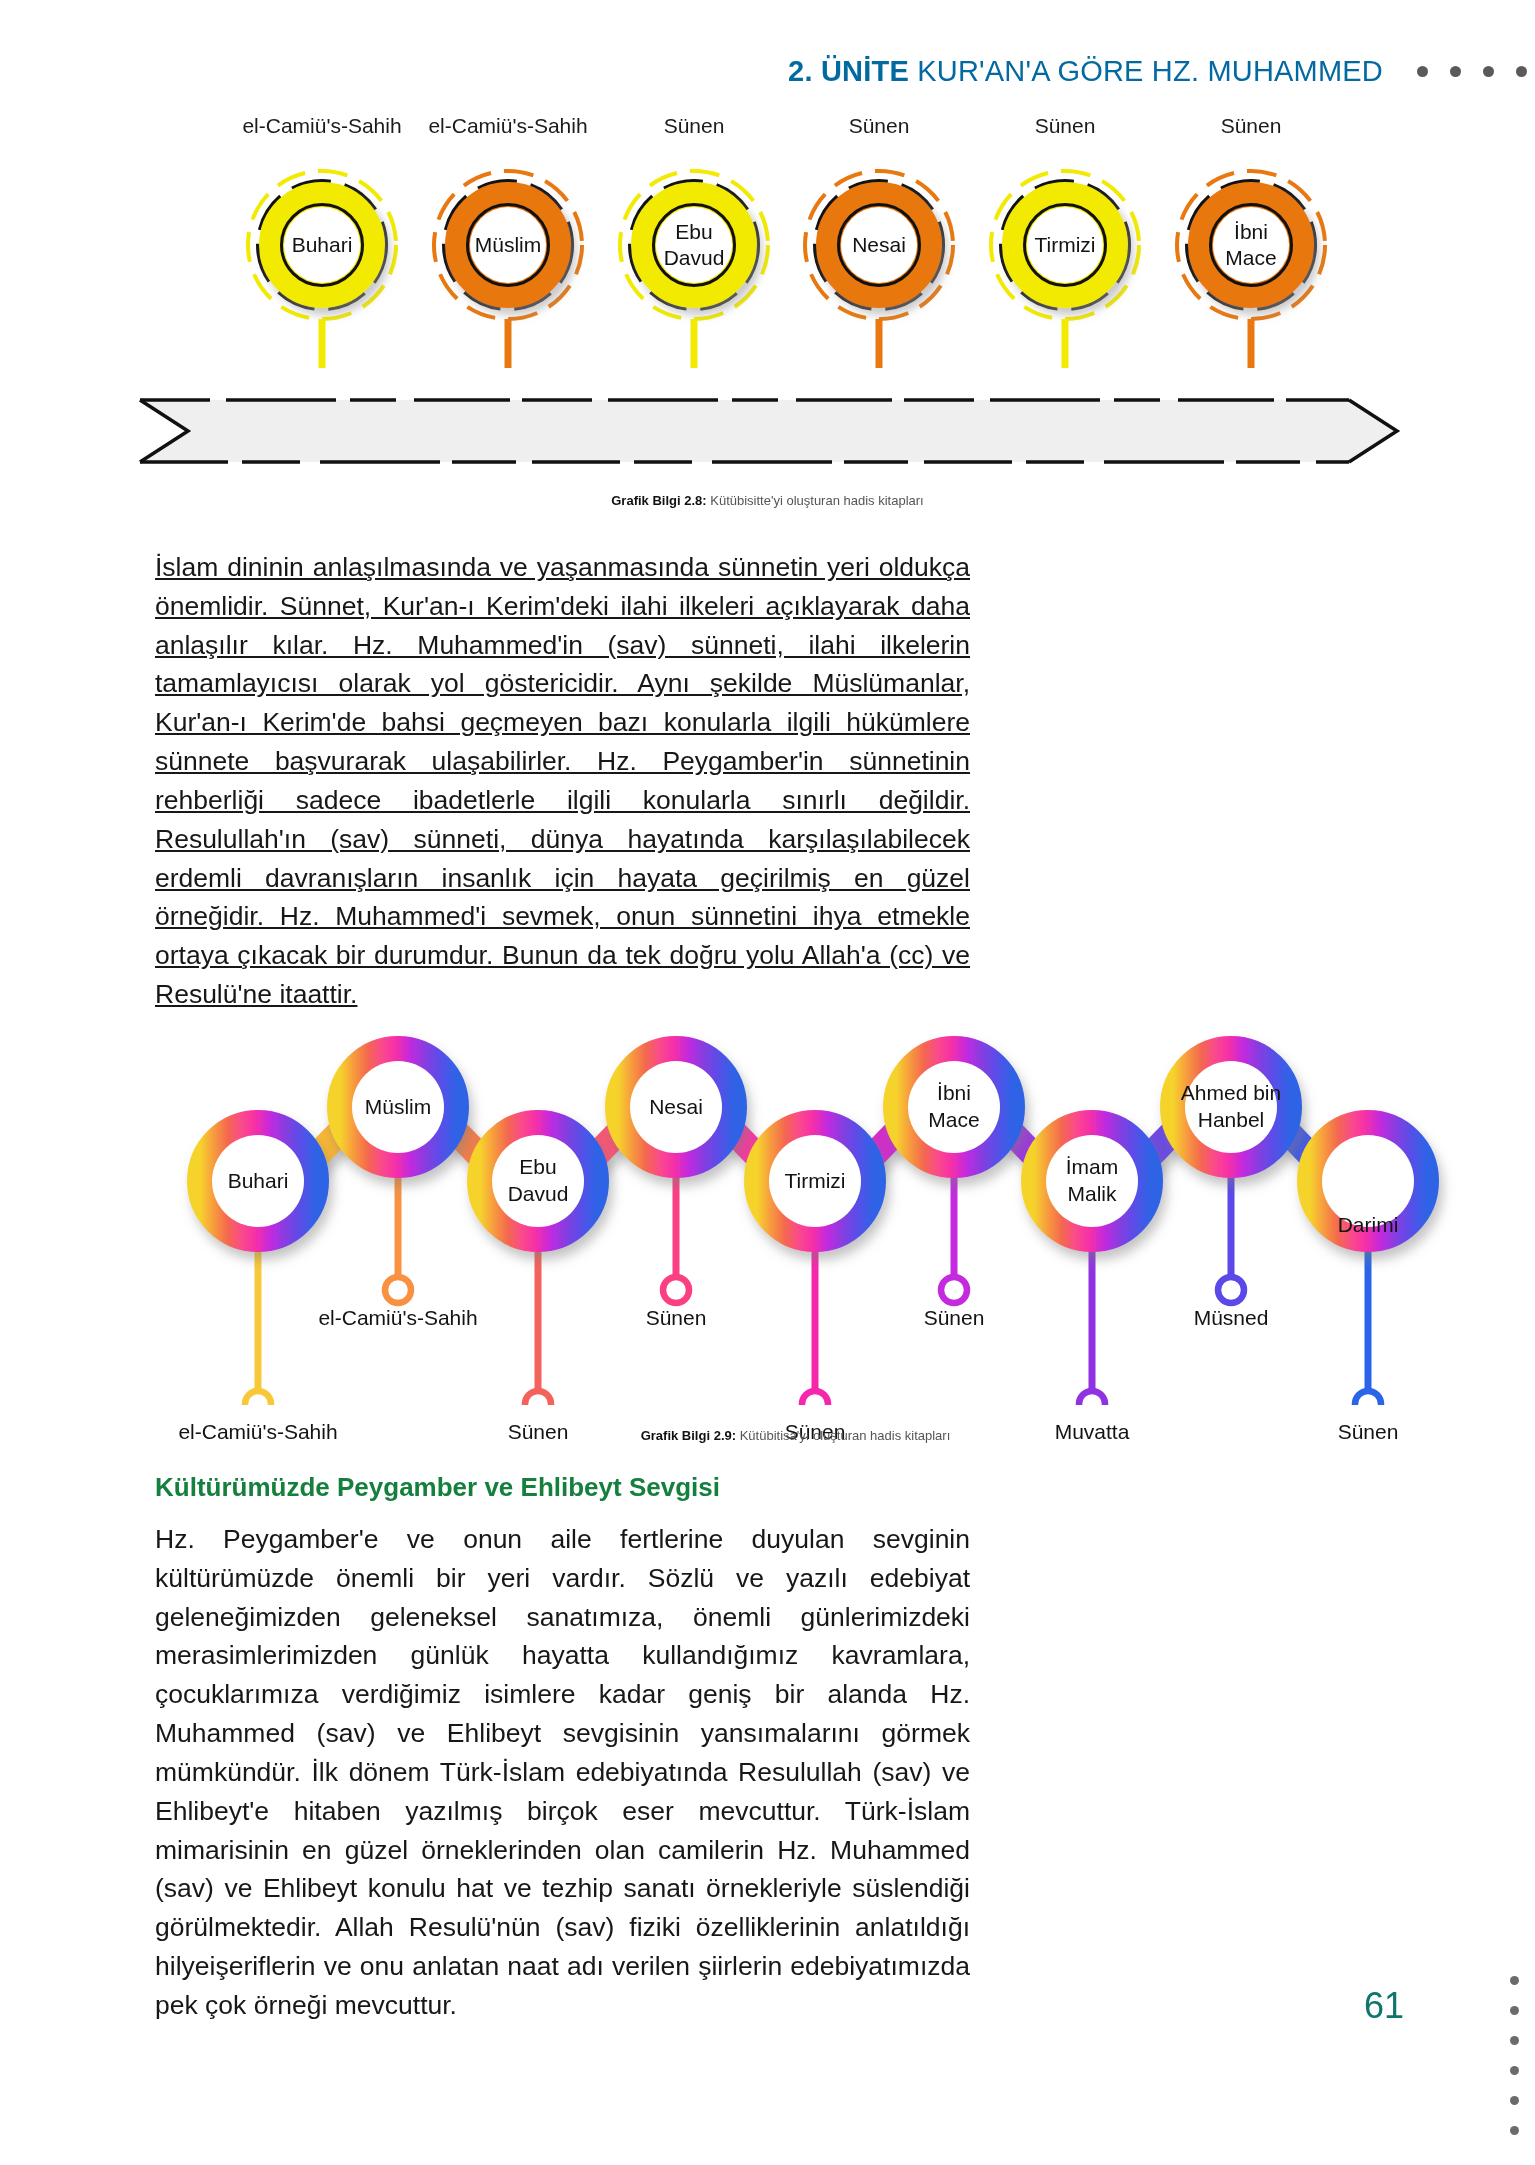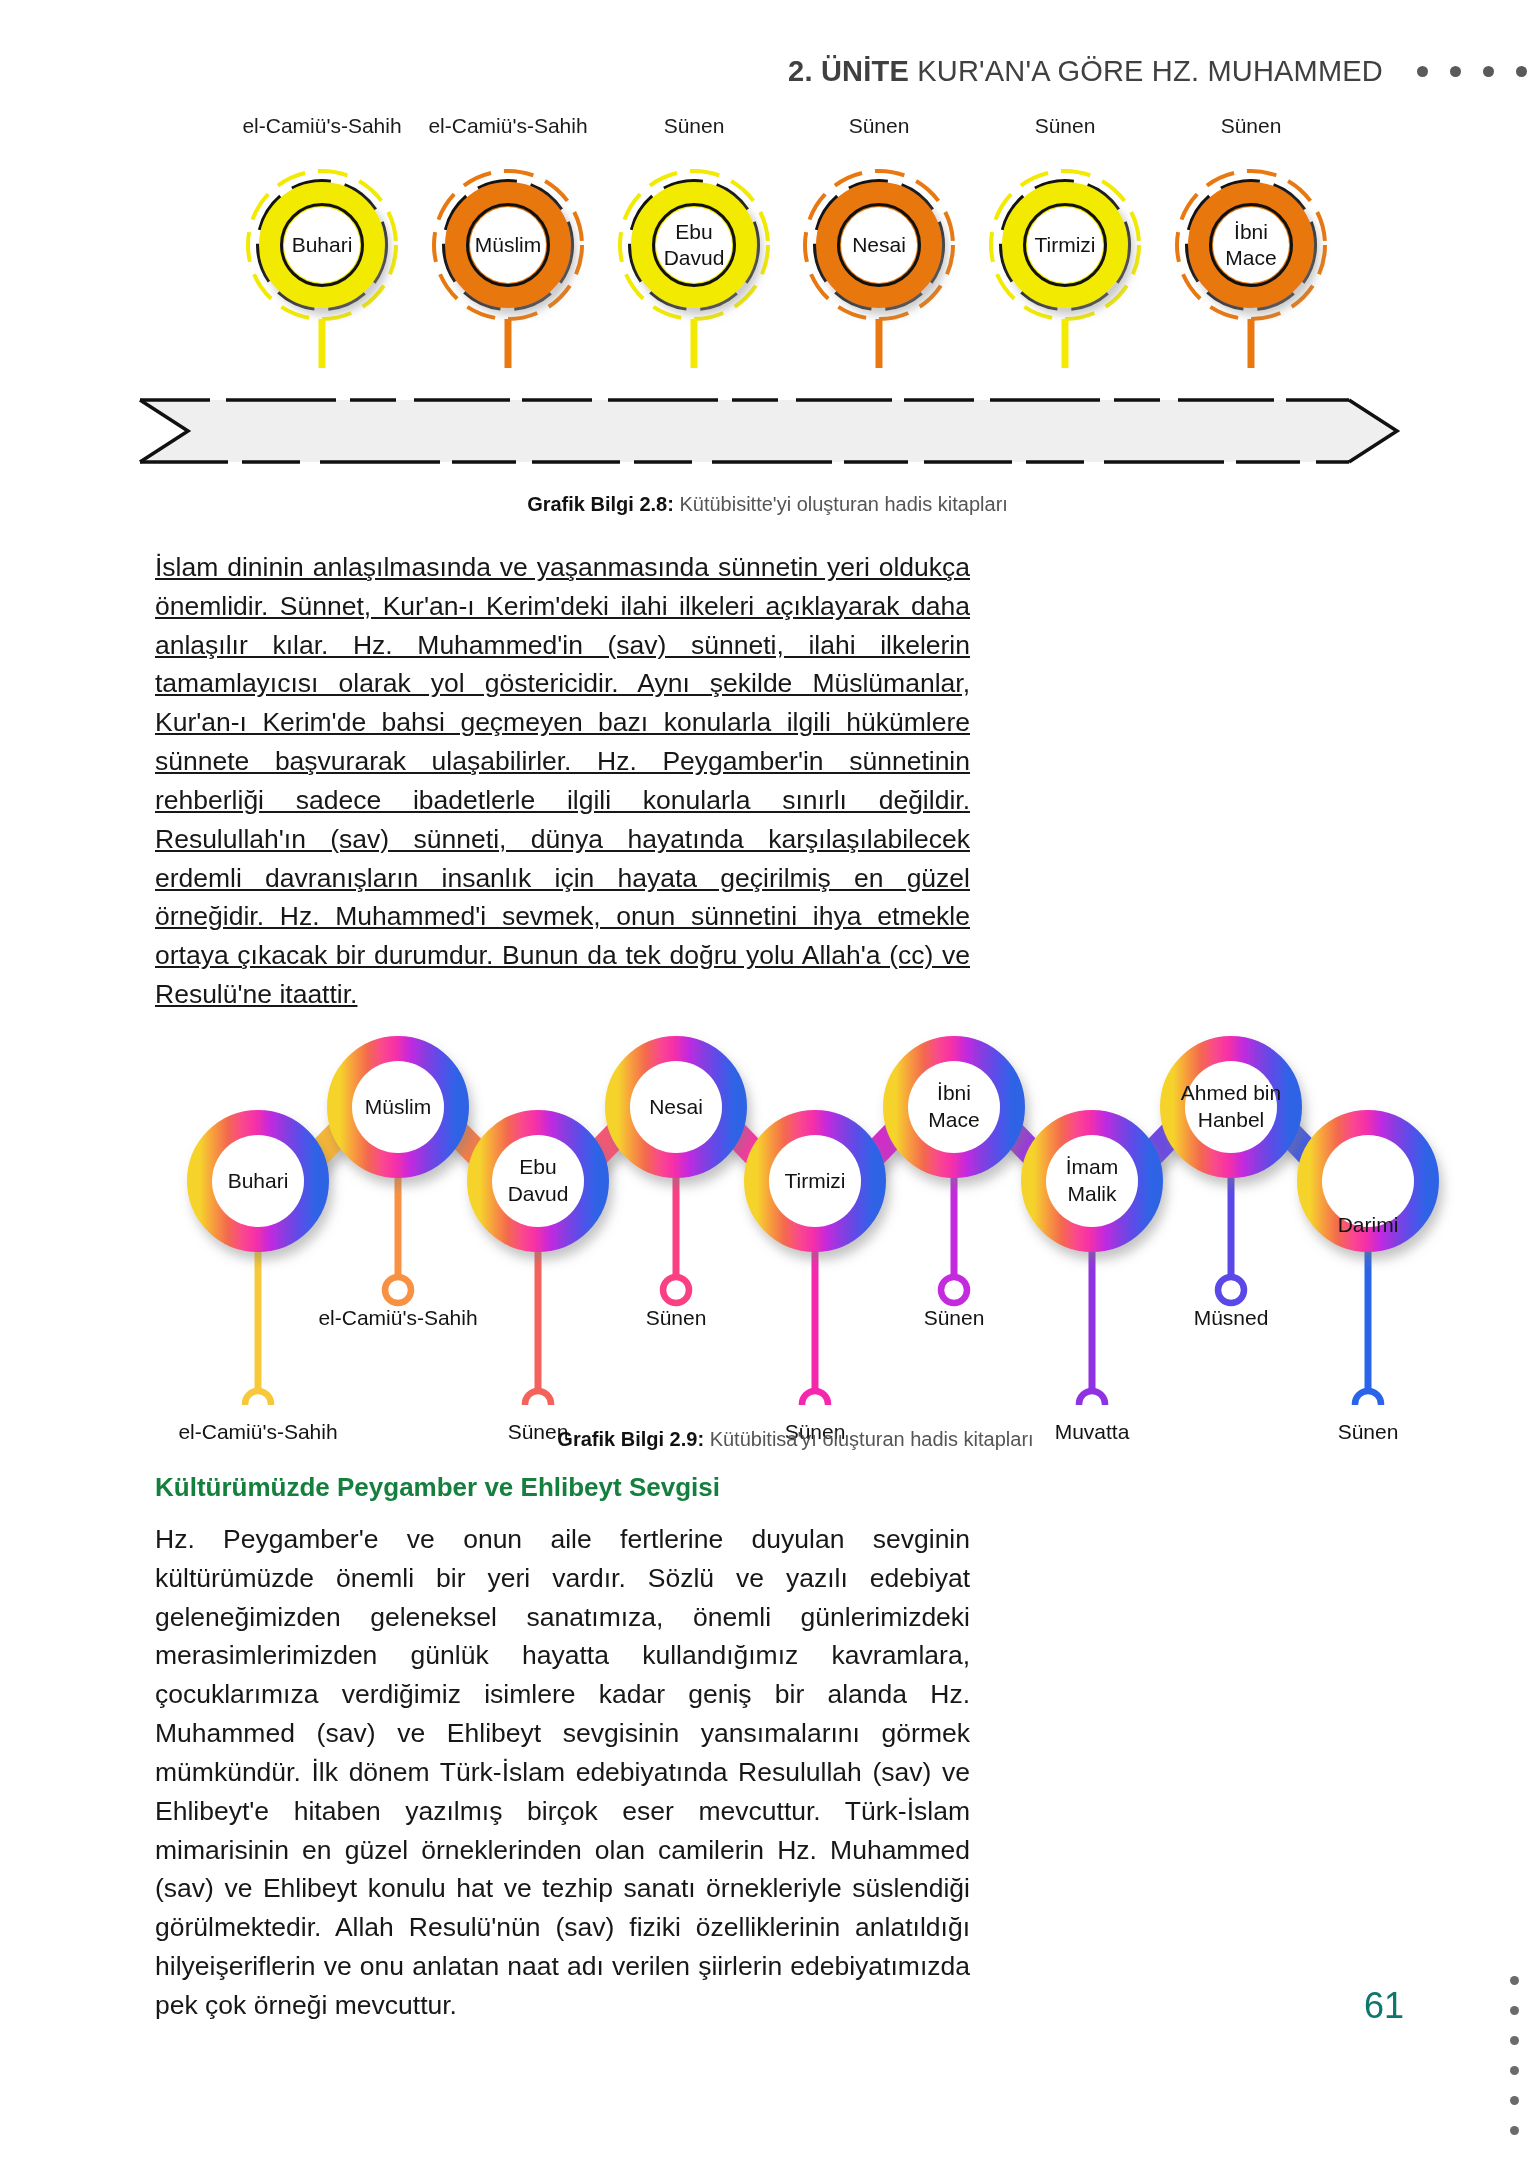--- a/index.html
+++ b/index.html
@@ -6,28 +6,28 @@
   body{
     width:1535px;height:2165px;background:#ffffff;
     font-family:"Liberation Sans", sans-serif;
     color:#1b1b1b;position:relative;overflow:hidden;
   }
   .page{position:relative;width:1535px;height:2165px;}
 
   
   .header{position:absolute;left:0;top:48px;width:1535px;height:46px;
           display:flex;align-items:center;justify-content:flex-end;padding-right:0;}
-  .hdr-text{font-size:29px;letter-spacing:.2px;white-space:nowrap;color:#404040;}
+  .hdr-text{font-size:29px;letter-spacing:.2px;white-space:nowrap;color:#0369a1;}
   .hdr-unit{font-weight:bold;}
   .hdr-rest{font-weight:400;}
   .hdr-dots{display:flex;align-items:center;gap:22px;margin-left:34px;padding-right:8px;}
   .hdr-dots i{display:block;width:11px;height:11px;border-radius:50%;background:#5a5a5a;}
 
   
-  .caption{position:absolute;width:1535px;text-align:center;font-size:20px;color:#2b2b2b;}
+  .caption{position:absolute;width:1535px;text-align:center;font-size:13px;color:#2b2b2b;}
   .caption b{font-weight:bold;color:#111;}
   .caption span{color:#555;}
 
   
   .g1{position:absolute;left:0;top:100px;width:1535px;height:400px;}
   .g1 .toplabel{position:absolute;left:50%;transform:translateX(-50%);
                  top:0;white-space:nowrap;font-size:21px;color:#1b1b1b;}
 
   
   .g2{position:absolute;left:0;top:985px;width:1535px;height:420px;}

